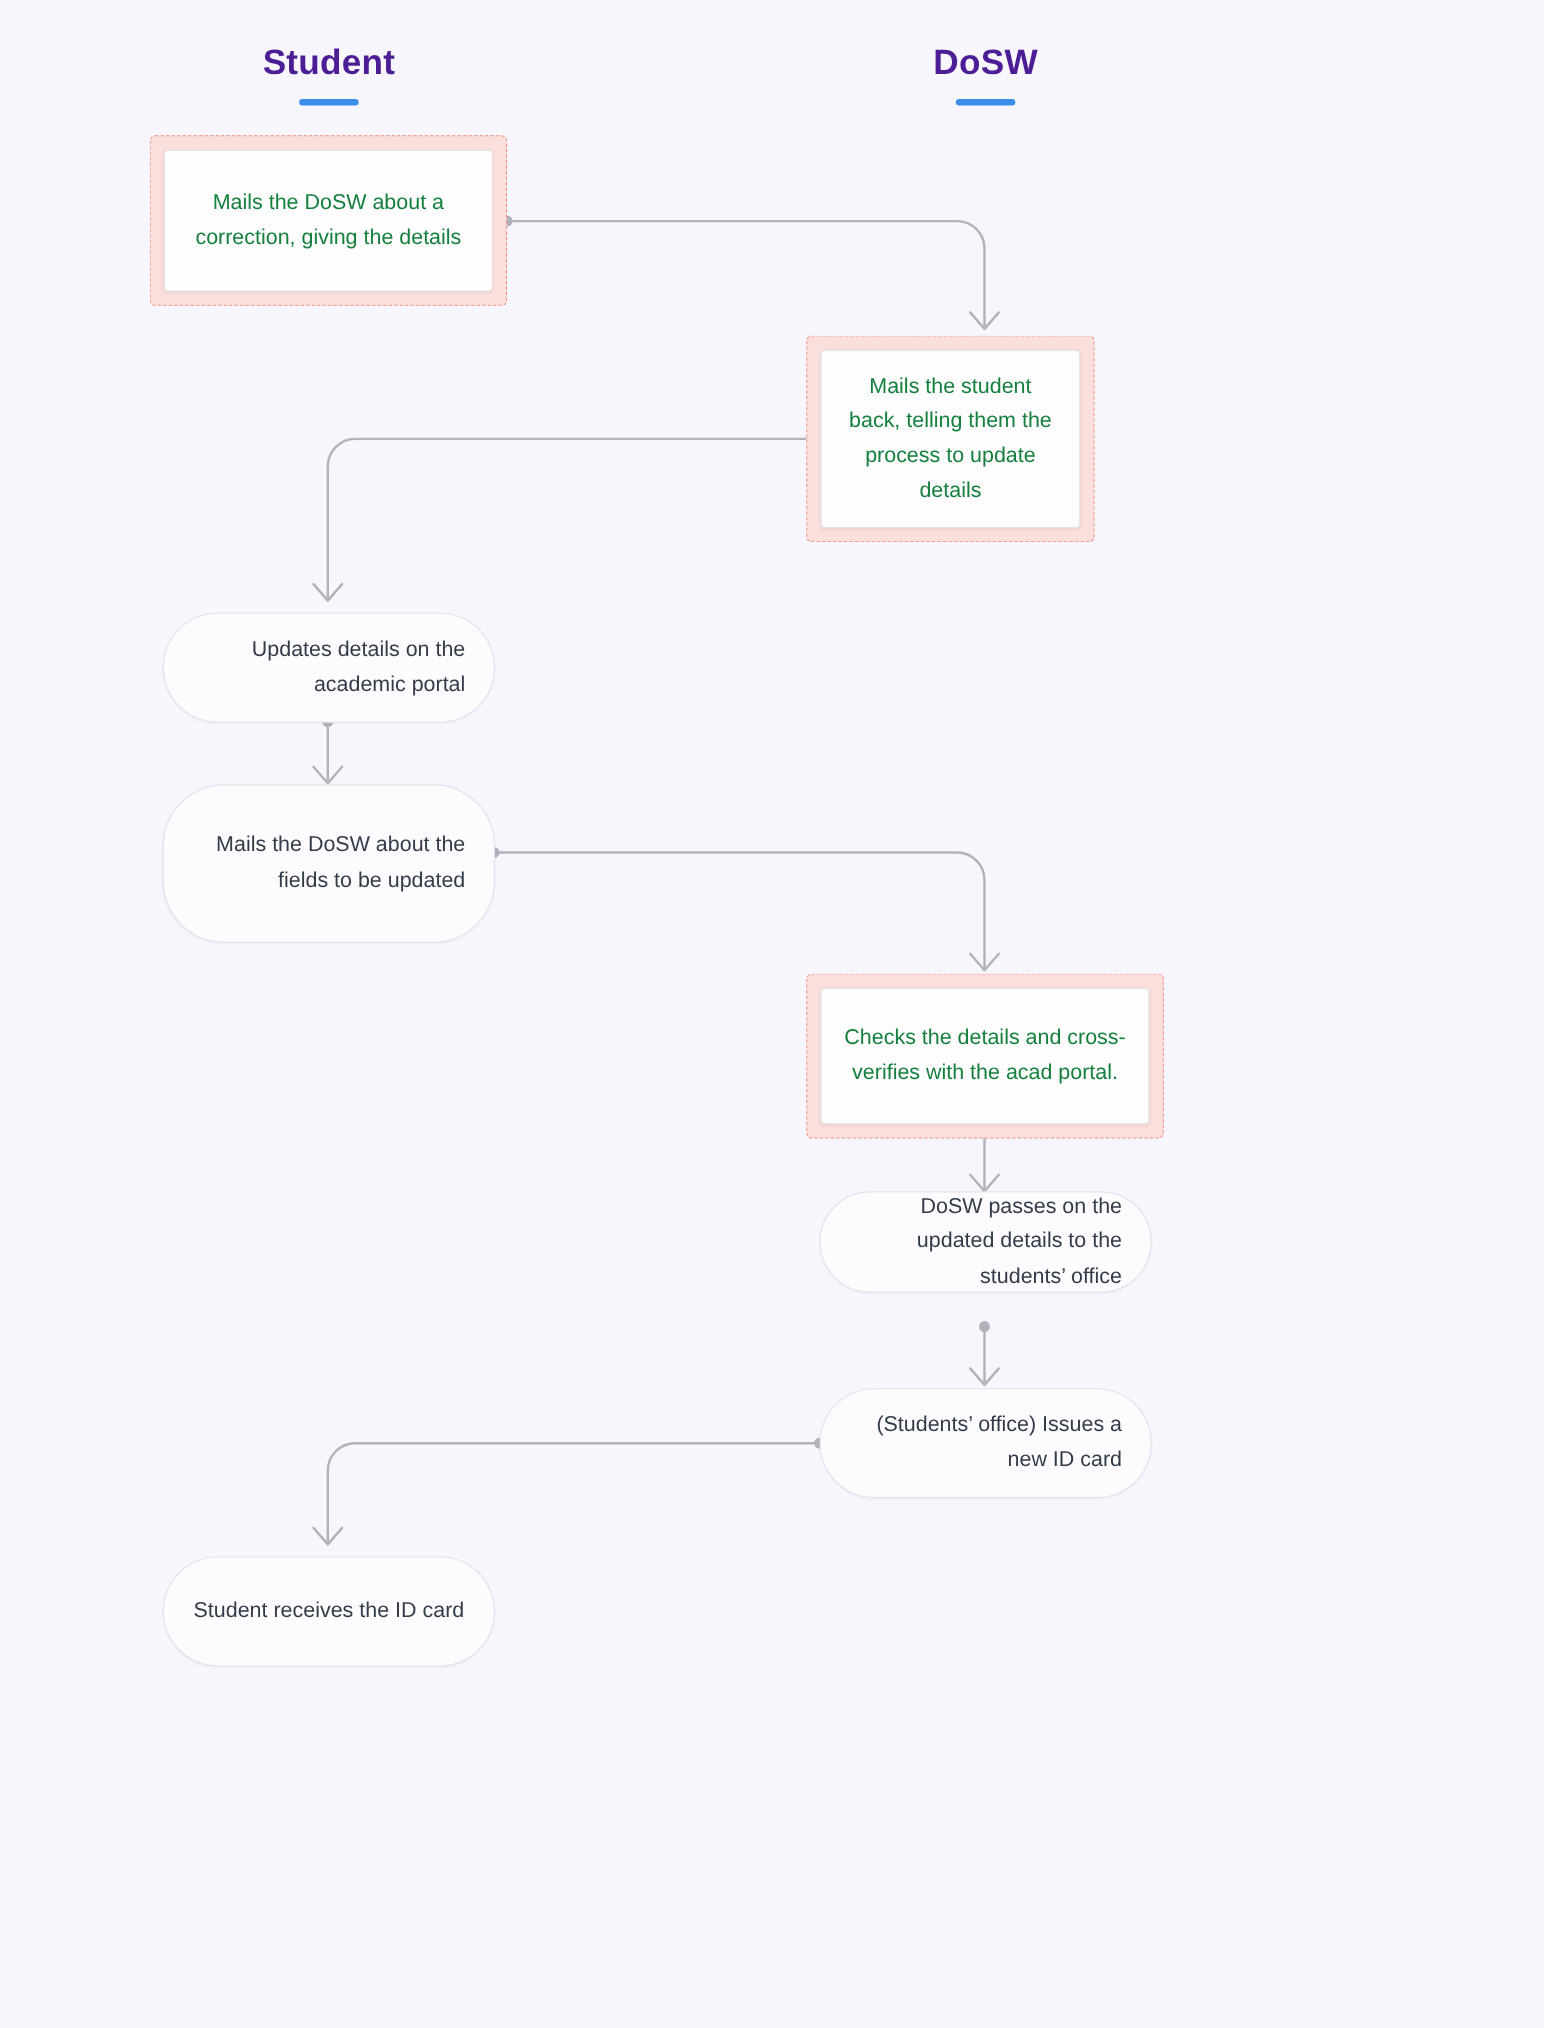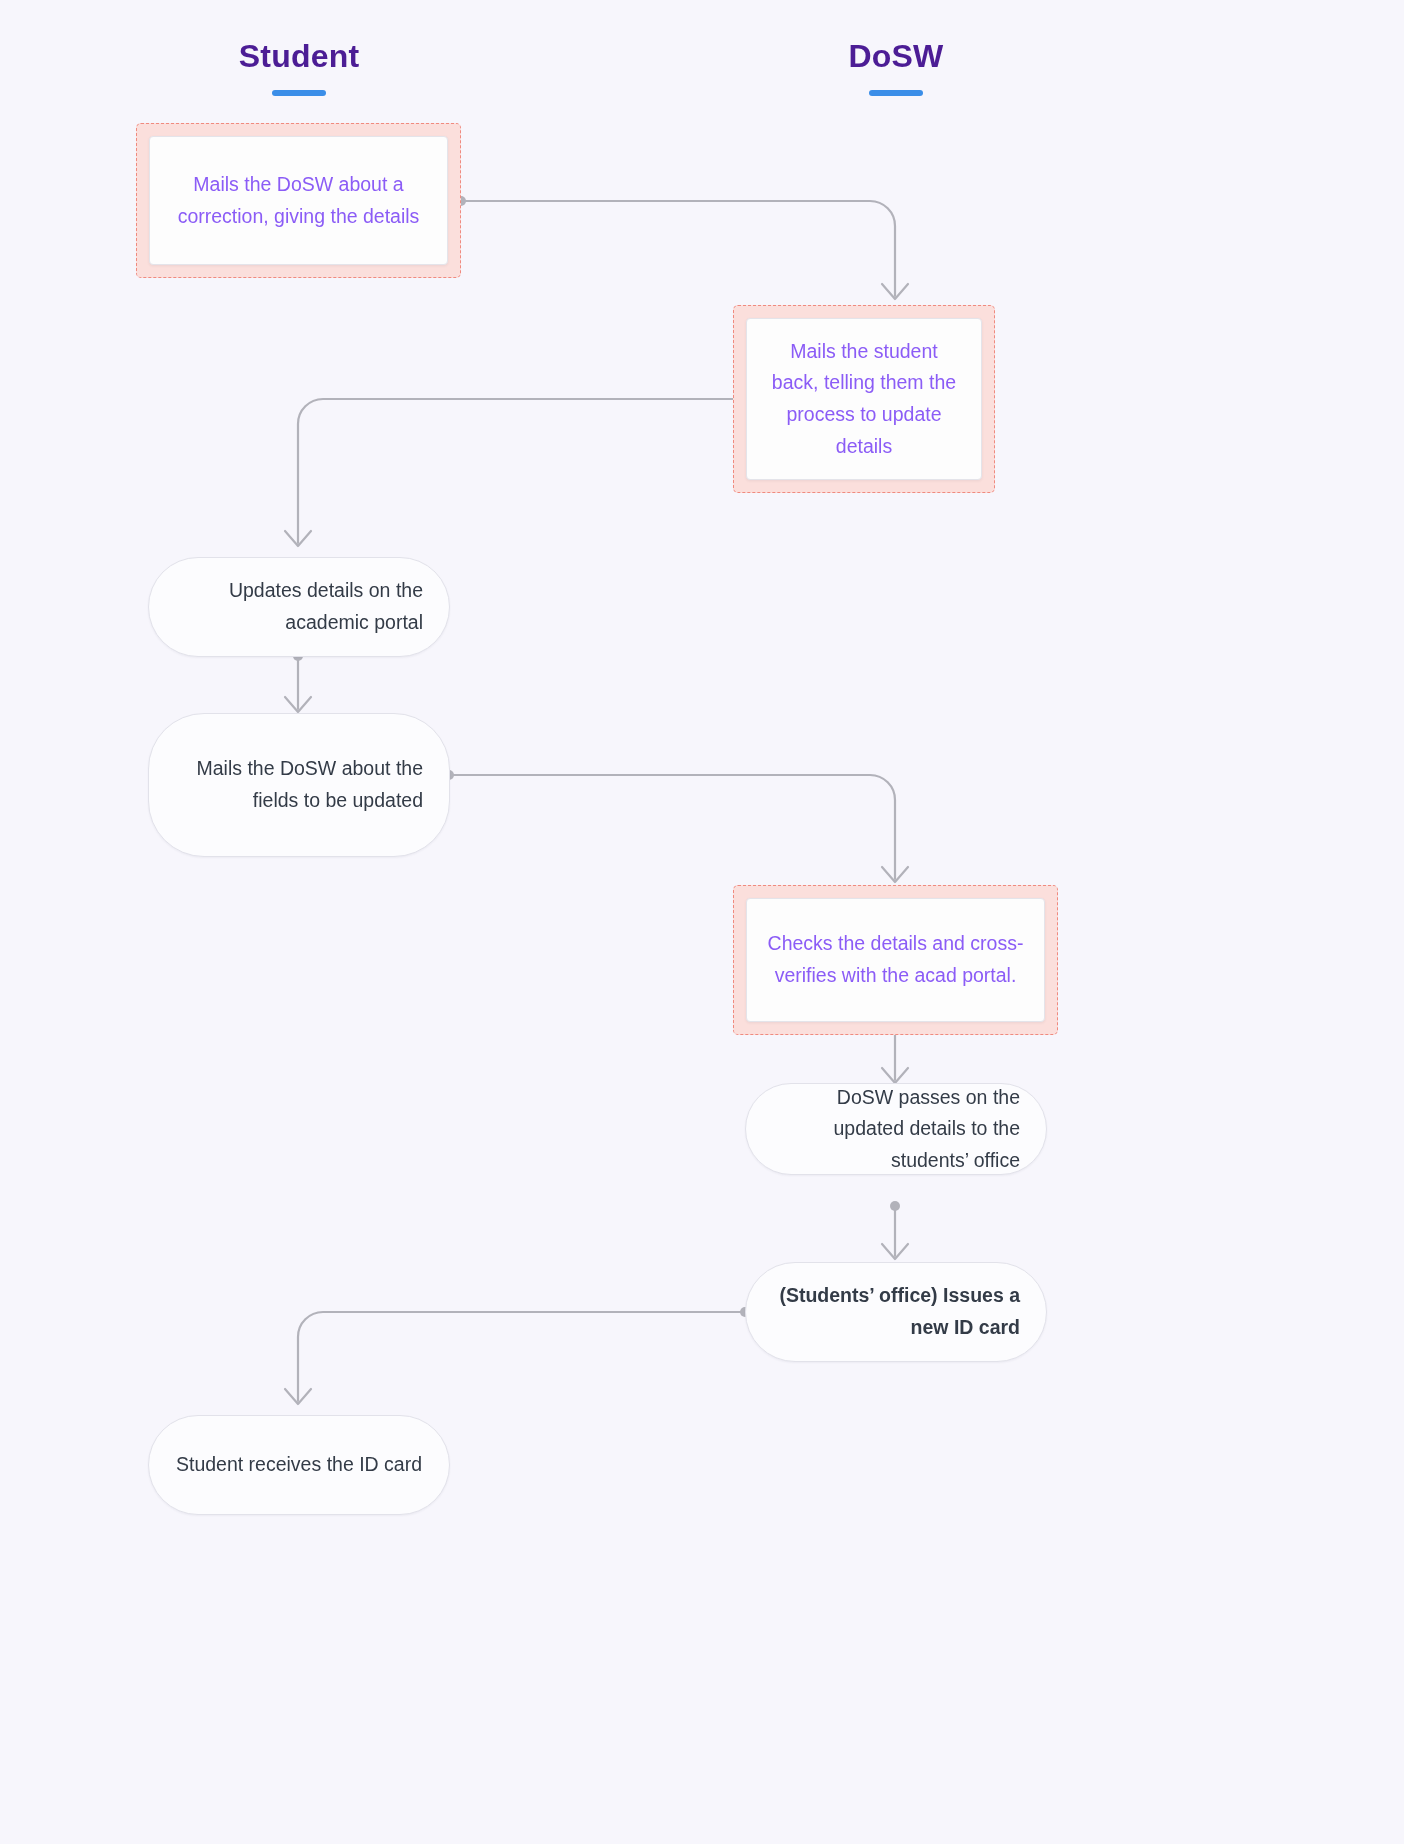--- a/index.html
+++ b/index.html
@@ -52,21 +52,21 @@
     padding:12px;
   }
   .hl-wrap .node.box{
     position:relative;left:0;top:0;width:100%;height:100%;
     background:#fdfdfd;
     border:1.2px solid #e4e4ea;
     border-radius:4px;
     box-shadow:0 1px 3px rgba(40,40,70,.07);
   }
   .hl-wrap .node.box .txt{
-    font-size:19.5px;color:#8b5cf6;line-height:1.62;text-align:center;padding:0 18px;
+    font-size:19.5px;color:#15803d;line-height:1.62;text-align:center;padding:0 18px;
   }
 </style>
 </head>
 <body>
 
 <div id="canvas">
 
   <div class="col-head" style="left:148px;top:40px;width:302px;">
     <div class="title">Student</div>
     <div class="rule"></div>
@@ -145,21 +145,21 @@
   <div class="hl-wrap" style="left:733px;top:885px;width:325px;height:150px;">
     <div class="node box">
       <div class="txt">Checks the details and cross-verifies with the acad portal.</div>
     </div>
   </div>
 
   <div class="node pill" style="left:745px;top:1083px;width:302px;height:92px;">
     <div class="txt">DoSW passes on the updated details to the students’ office</div>
   </div>
 
-  <div class="node pill" style="left:745px;top:1262px;width:302px;height:100px;font-weight:bold;">
+  <div class="node pill" style="left:745px;top:1262px;width:302px;height:100px;">
     <div class="txt">(Students’ office) Issues a new ID card</div>
   </div>
 
   <div class="node pill" style="left:148px;top:1415px;width:302px;height:100px;">
     <div class="txt">Student receives the ID card</div>
   </div>
 
 </div>
 
 </body></html>

